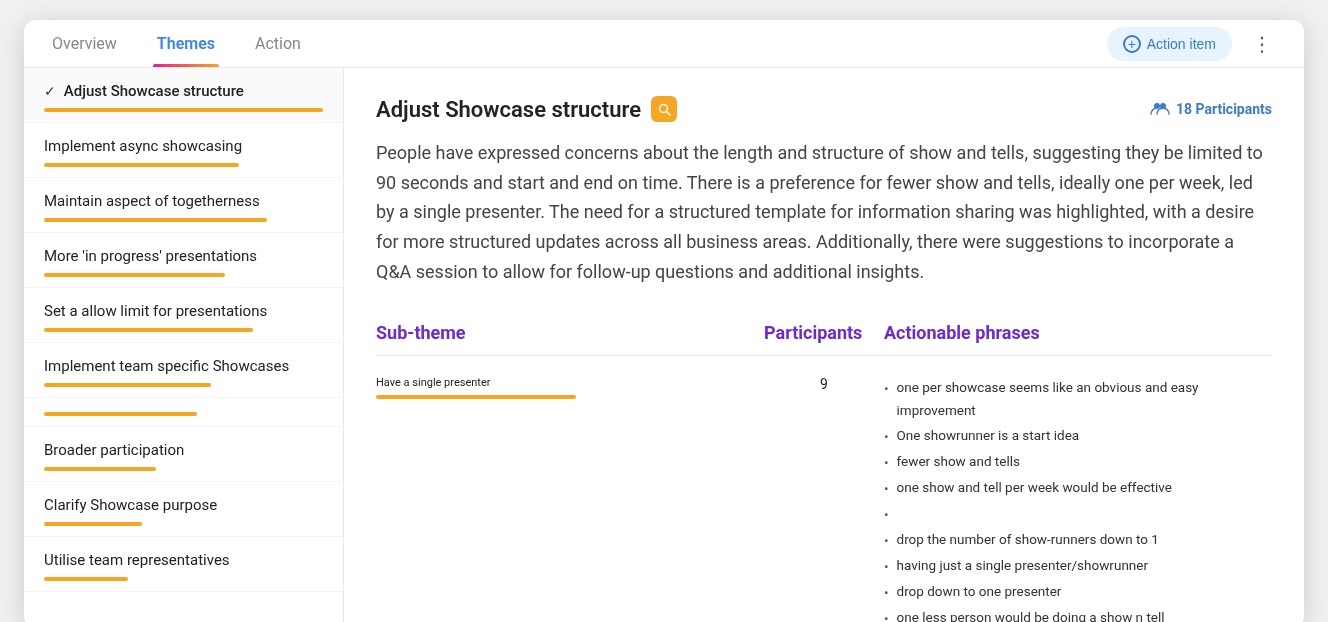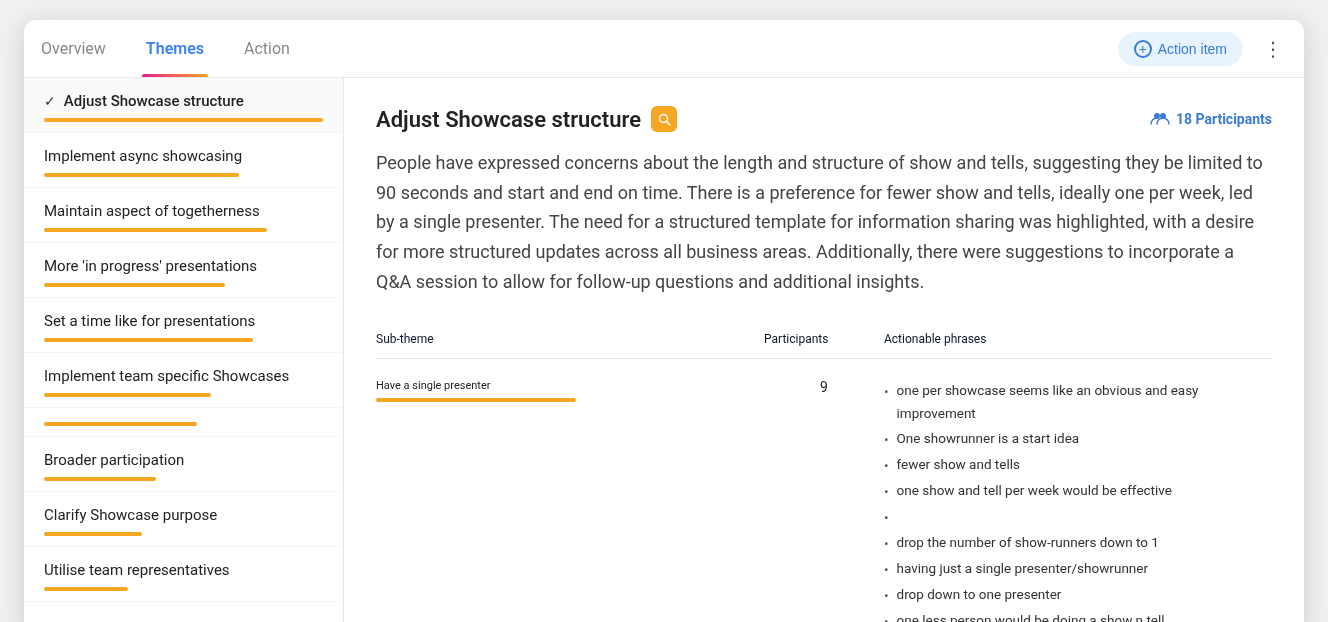--- a/index.html
+++ b/index.html
@@ -16,23 +16,23 @@
       width: 1280px;
       background: #fff;
       border-radius: 12px;
       box-shadow: 0 4px 24px rgba(0,0,0,0.15);
       overflow: hidden;
     }
     
     .top-nav {
       display: flex;
       align-items: center;
-      padding: 0 13px;
+      padding: 0 24px;
       border-bottom: 1px solid #e8e8e8;
-      height: 58px;
+      height: 48px;
       position: relative;
     }
     .nav-tabs {
       display: flex;
       gap: 32px;
       align-items: center;
       height: 100%;
     }
     .nav-tab {
       font-size: 16px;
@@ -188,23 +188,23 @@
       width: 100%;
     }
     .table-header {
       display: grid;
       grid-template-columns: 1fr 120px 1fr;
       padding: 8px 0 12px;
       border-bottom: 1px solid #e8e8e8;
       margin-bottom: 12px;
     }
     .table-header-cell {
-      font-size: 12px;
-      font-weight: 400;
-      color: #0f172a;
+      font-size: 18px;
+      font-weight: 700;
+      color: #6d28d9;
     }
     .table-header-cell.center {
       text-align: left;
     }
     .table-row {
       display: grid;
       grid-template-columns: 1fr 120px 1fr;
       padding: 8px 0;
       align-items: start;
     }
@@ -299,21 +299,21 @@
 
       <div class="sidebar-item">
         <div class="sidebar-item-label">
           <span>More 'in progress' presentations</span>
         </div>
         <div class="progress-bar" style="width: 65%"></div>
       </div>
 
       <div class="sidebar-item">
         <div class="sidebar-item-label">
-          <span>Set a time like for presentations</span>
+          <span>Set a allow limit for presentations</span>
         </div>
         <div class="progress-bar" style="width: 75%"></div>
       </div>
 
       <div class="sidebar-item">
         <div class="sidebar-item-label">
           <span>Implement team specific Showcases</span>
         </div>
         <div class="progress-bar" style="width: 60%"></div>
       </div>

